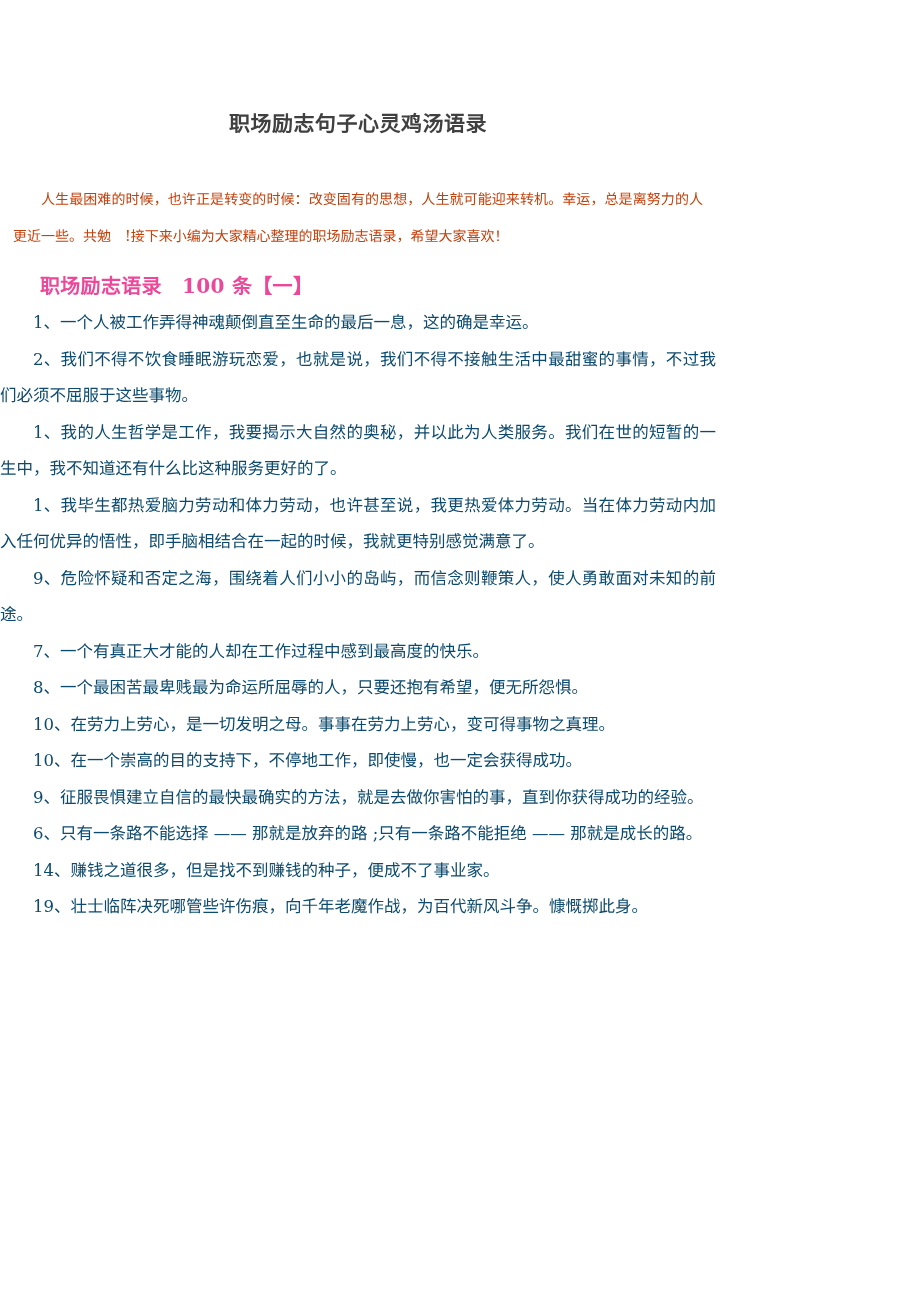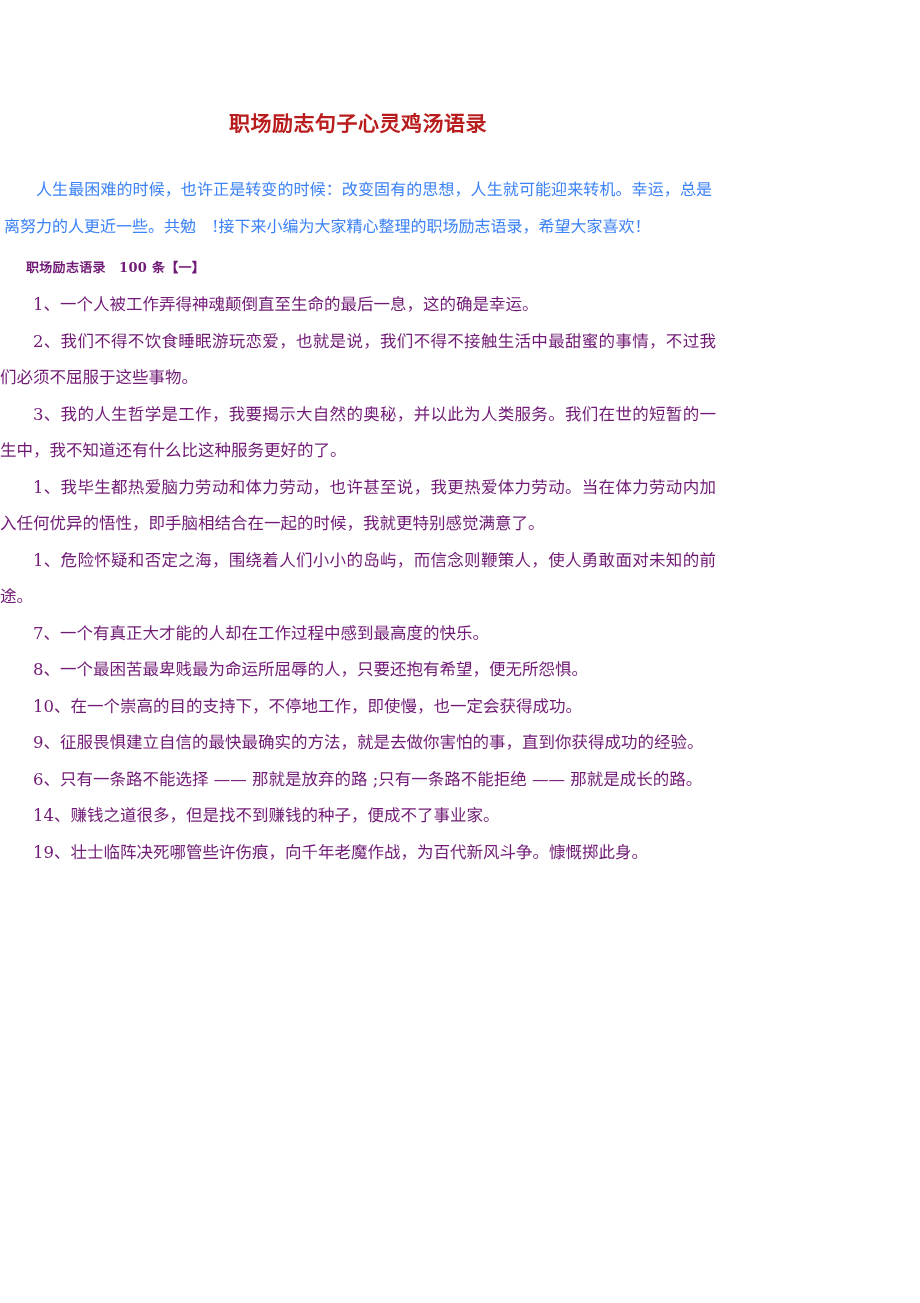--- a/index.html
+++ b/index.html
@@ -25,61 +25,61 @@
     font-weight: bold;
     text-align: center;
     margin: 0;
     padding: 0;
     letter-spacing: 0.5px;
     line-height: 1;
     position: absolute;
     left: 0;
     top: 113px;
     width: 716px;
-    color: #b91c1c;
+    color: #404040;
   }
   .body-block {
     position: absolute;
     left: 0;
     top: 168px;
     width: 716px;
   }
   p.para {
-    font-size: 16px;
+    font-size: 14px;
     line-height: 36.5px;
-    margin: 4px;
+    margin: 13px;
     padding: 0;
     text-align: justify;
     text-justify: inter-ideograph;
     text-indent: 2em;
-    color: #3b82f6;
+    color: #c2410c;
     word-break: break-all;
   }
   h2.section-heading {
-    font-size: 13px;
+    font-size: 20px;
     font-weight: bold;
     line-height: 38px;
     margin: 0;
     padding: 0;
     text-indent: 2em;
-    color: #701a75;
+    color: #ec4899;
     letter-spacing: 0.3px;
   }
   ul.quote-list {
     list-style: none;
     margin: 0;
     padding: 0;
   }
   ul.quote-list li {
     font-size: 16.5px;
     line-height: 36.5px;
     text-align: justify;
     text-justify: inter-ideograph;
     text-indent: 2em;
-    color: #701a75;
+    color: #0c4a6e;
     word-break: break-all;
     margin: 0;
     padding: 0;
   }
 </style>
 </head>
 <body>
 
 <div class="page">
 
@@ -87,25 +87,26 @@
 
   <div class="body-block">
 
     <p class="para">人生最困难的时候，也许正是转变的时候：改变固有的思想，人生就可能迎来转机。幸运，总是离努力的人更近一些。共勉　!接下来小编为大家精心整理的职场励志语录，希望大家喜欢！</p>
 
     <h2 class="section-heading">职场励志语录　100 条【一】</h2>
 
     <ul class="quote-list">
       <li>1、一个人被工作弄得神魂颠倒直至生命的最后一息，这的确是幸运。</li>
       <li>2、我们不得不饮食睡眠游玩恋爱，也就是说，我们不得不接触生活中最甜蜜的事情，不过我们必须不屈服于这些事物。</li>
-      <li>3、我的人生哲学是工作，我要揭示大自然的奥秘，并以此为人类服务。我们在世的短暂的一生中，我不知道还有什么比这种服务更好的了。</li>
+      <li>1、我的人生哲学是工作，我要揭示大自然的奥秘，并以此为人类服务。我们在世的短暂的一生中，我不知道还有什么比这种服务更好的了。</li>
       <li>1、我毕生都热爱脑力劳动和体力劳动，也许甚至说，我更热爱体力劳动。当在体力劳动内加入任何优异的悟性，即手脑相结合在一起的时候，我就更特别感觉满意了。</li>
-      <li>1、危险怀疑和否定之海，围绕着人们小小的岛屿，而信念则鞭策人，使人勇敢面对未知的前途。</li>
+      <li>9、危险怀疑和否定之海，围绕着人们小小的岛屿，而信念则鞭策人，使人勇敢面对未知的前途。</li>
       <li>7、一个有真正大才能的人却在工作过程中感到最高度的快乐。</li>
       <li>8、一个最困苦最卑贱最为命运所屈辱的人，只要还抱有希望，便无所怨惧。</li>
+      <li>10、在劳力上劳心，是一切发明之母。事事在劳力上劳心，变可得事物之真理。</li>
       <li>10、在一个崇高的目的支持下，不停地工作，即使慢，也一定会获得成功。</li>
       <li>9、征服畏惧建立自信的最快最确实的方法，就是去做你害怕的事，直到你获得成功的经验。</li>
       <li>6、只有一条路不能选择 —— 那就是放弃的路 ;只有一条路不能拒绝 —— 那就是成长的路。</li>
       <li>14、赚钱之道很多，但是找不到赚钱的种子，便成不了事业家。</li>
       <li>19、壮士临阵决死哪管些许伤痕，向千年老魔作战，为百代新风斗争。慷慨掷此身。</li>
     </ul>
 
   </div>
 </div>
 

